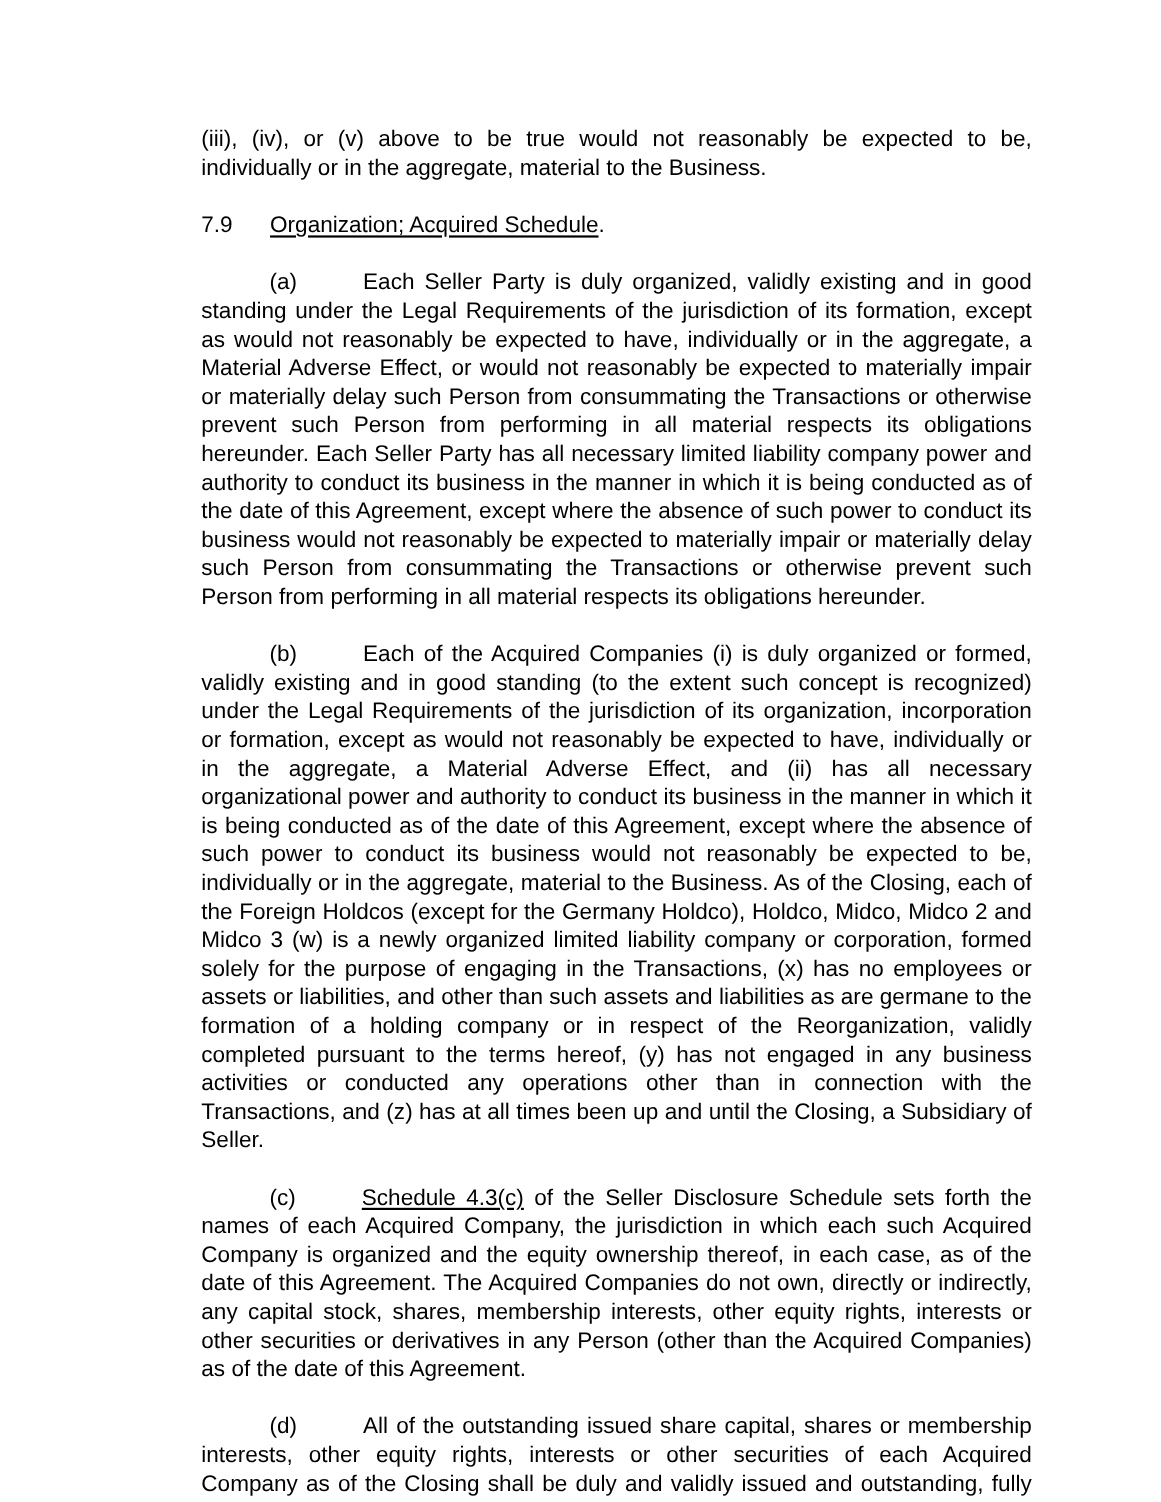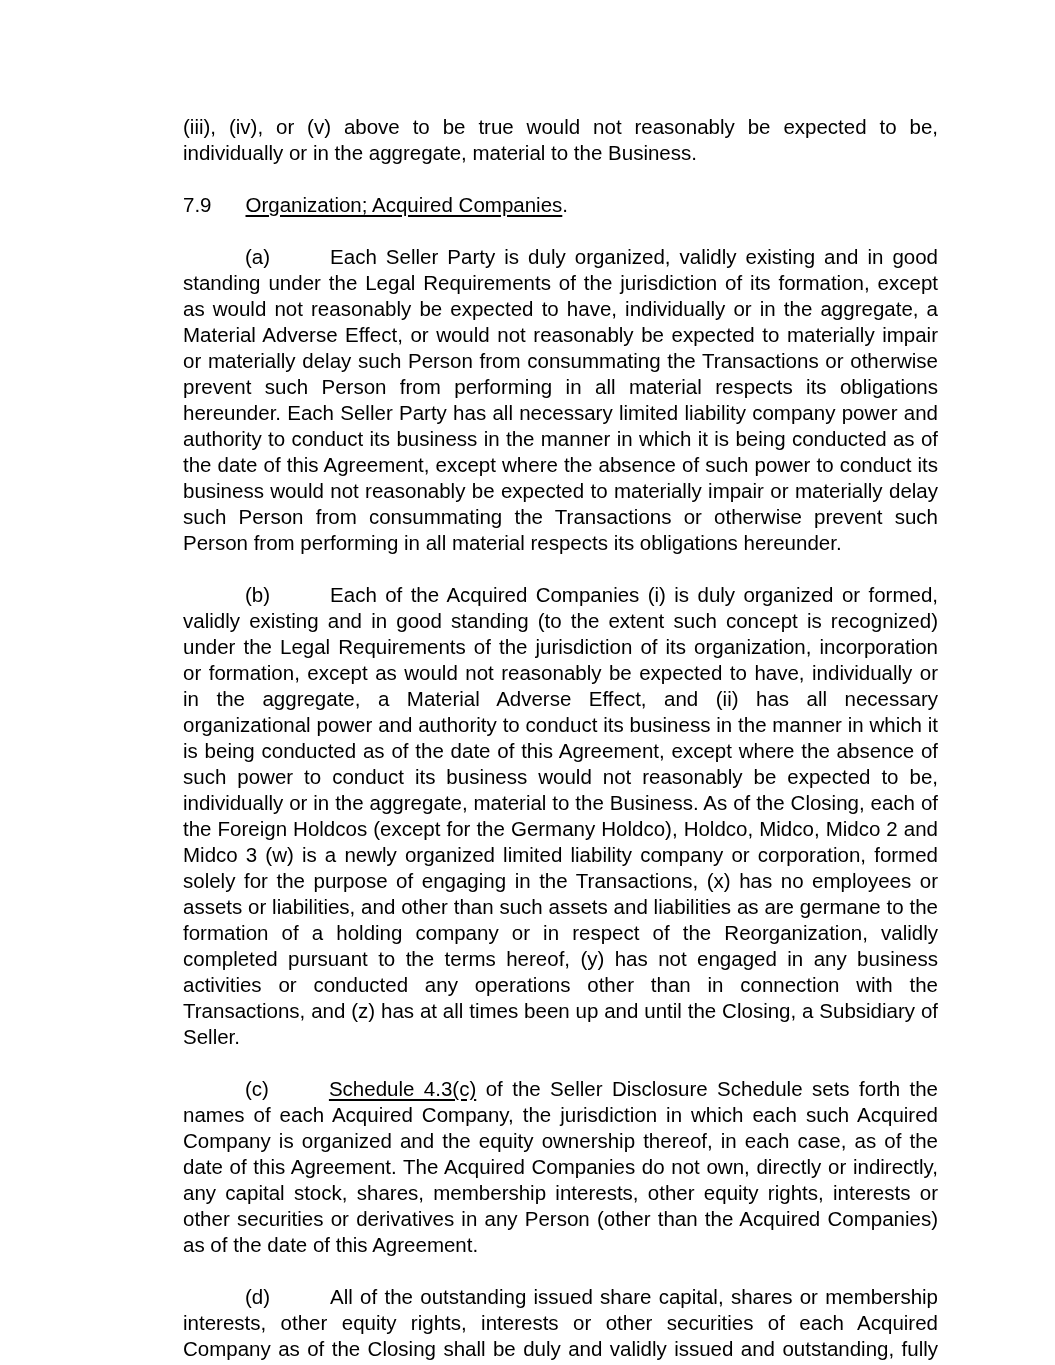--- a/index.html
+++ b/index.html
@@ -43,21 +43,21 @@
     display: none;
   }
 </style>
 </head>
 <body>
 
 <div class="page">
 
   <p class="para"><span>(iii), (iv), or (v) above to be true would not reasonably be expected to be, individually or in the aggregate, material to the Business.</span></p>
 
-  <p class="para heading"><span>7.9</span><span class="tab-h"></span><span class="underline">Organization; Acquired Companies</span><span>.</span></p>
+  <p class="para heading"><span>7.9</span><span class="tab-h"></span><span class="underline">Organization; Acquired Schedule</span><span>.</span></p>
 
   <p class="para indented"><span>(a)</span><span class="tab"></span><span>Each Seller Party is duly organized, validly existing and in good standing under the Legal Requirements of the jurisdiction of its formation, except as would not reasonably be expected to have, individually or in the aggregate, a Material Adverse Effect, or would not reasonably be expected to materially impair or materially delay such Person from consummating the Transactions or otherwise prevent such Person from performing in all material respects its obligations hereunder.  Each Seller Party has all necessary limited liability company power and authority to conduct its business in the manner in which it is being conducted as of the date of this Agreement, except where the absence of such power to conduct its business would not reasonably be expected to materially impair or materially delay such Person from consummating the Transactions or otherwise prevent such Person from performing in all material respects its obligations hereunder.</span></p>
 
   <p class="para indented"><span>(b)</span><span class="tab"></span><span>Each of the Acquired Companies (i) is duly organized or formed, validly existing and in good standing (to the extent such concept is recognized) under the Legal Requirements of the jurisdiction of its organization, incorporation or formation, except as would not reasonably be expected to have, individually or in the aggregate, a Material Adverse Effect, and (ii) has all necessary organizational power and authority to conduct its business in the manner in which it is being conducted as of the date of this Agreement, except where the absence of such power to conduct its business would not reasonably be expected to be, individually or in the aggregate, material to the Business.  As of the Closing, each of the Foreign Holdcos (except for the Germany Holdco), Holdco, Midco, Midco 2 and Midco 3 (w) is a newly organized limited liability company or corporation, formed solely for the purpose of engaging in the Transactions, (x) has no employees or assets or liabilities, and other than such assets and liabilities as are germane to the formation of a holding company or in respect of the Reorganization, validly completed pursuant to the terms hereof, (y) has not engaged in any business activities or conducted any operations other than in connection with the Transactions, and (z) has at all times been up and until the Closing, a Subsidiary of Seller.</span></p>
 
   <p class="para indented"><span>(c)</span><span class="tab"></span><span class="underline">Schedule 4.3(c)</span><span> of the Seller Disclosure Schedule sets forth the names of each Acquired Company, the jurisdiction in which each such Acquired Company is organized and the equity ownership thereof, in each case, as of the date of this Agreement.  The Acquired Companies do not own, directly or indirectly, any capital stock, shares, membership interests, other equity rights, interests or other securities or derivatives in any Person (other than the Acquired Companies) as of the date of this Agreement.</span></p>
 
   <p class="para indented"><span>(d)</span><span class="tab"></span><span>All of the outstanding issued share capital, shares or membership interests, other equity rights, interests or other securities of each Acquired Company as of the Closing shall be duly and validly issued and outstanding, fully paid and non-assessable and legally and beneficially owned, directly or indirectly, by Seller, free and clear of all Encumbrances (other than Permitted Encumbrances).</span></p>
 
 </div>

